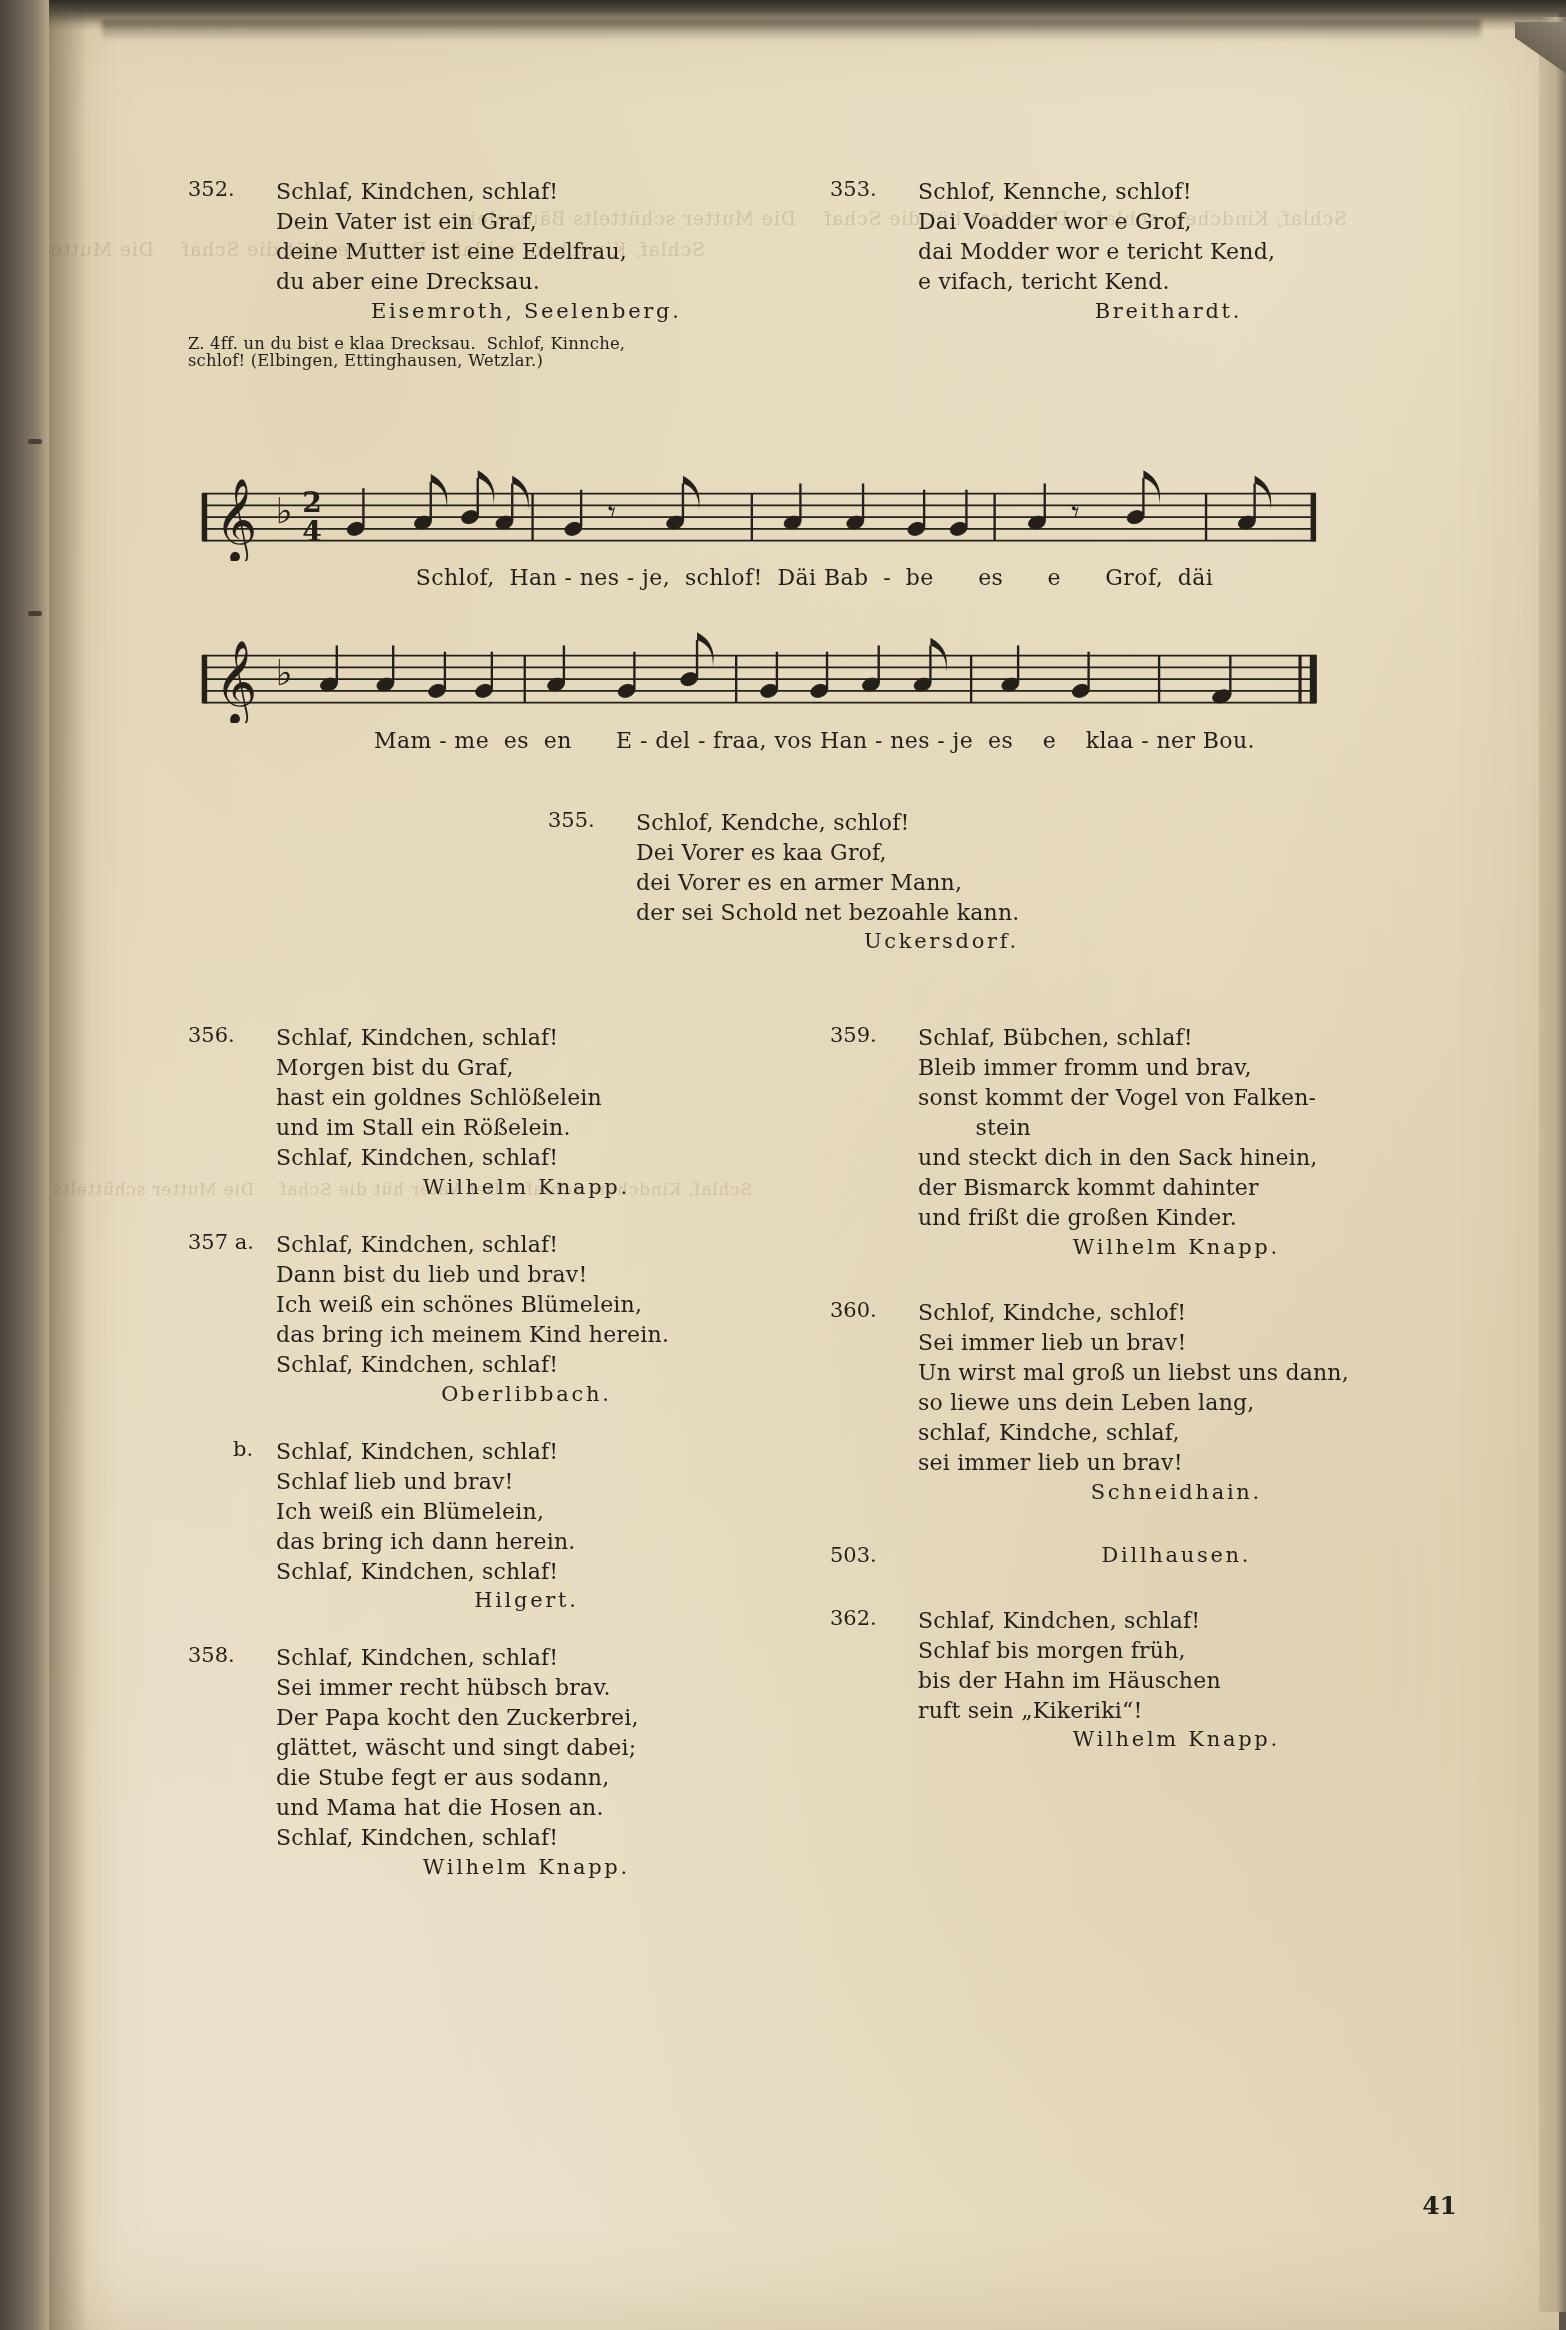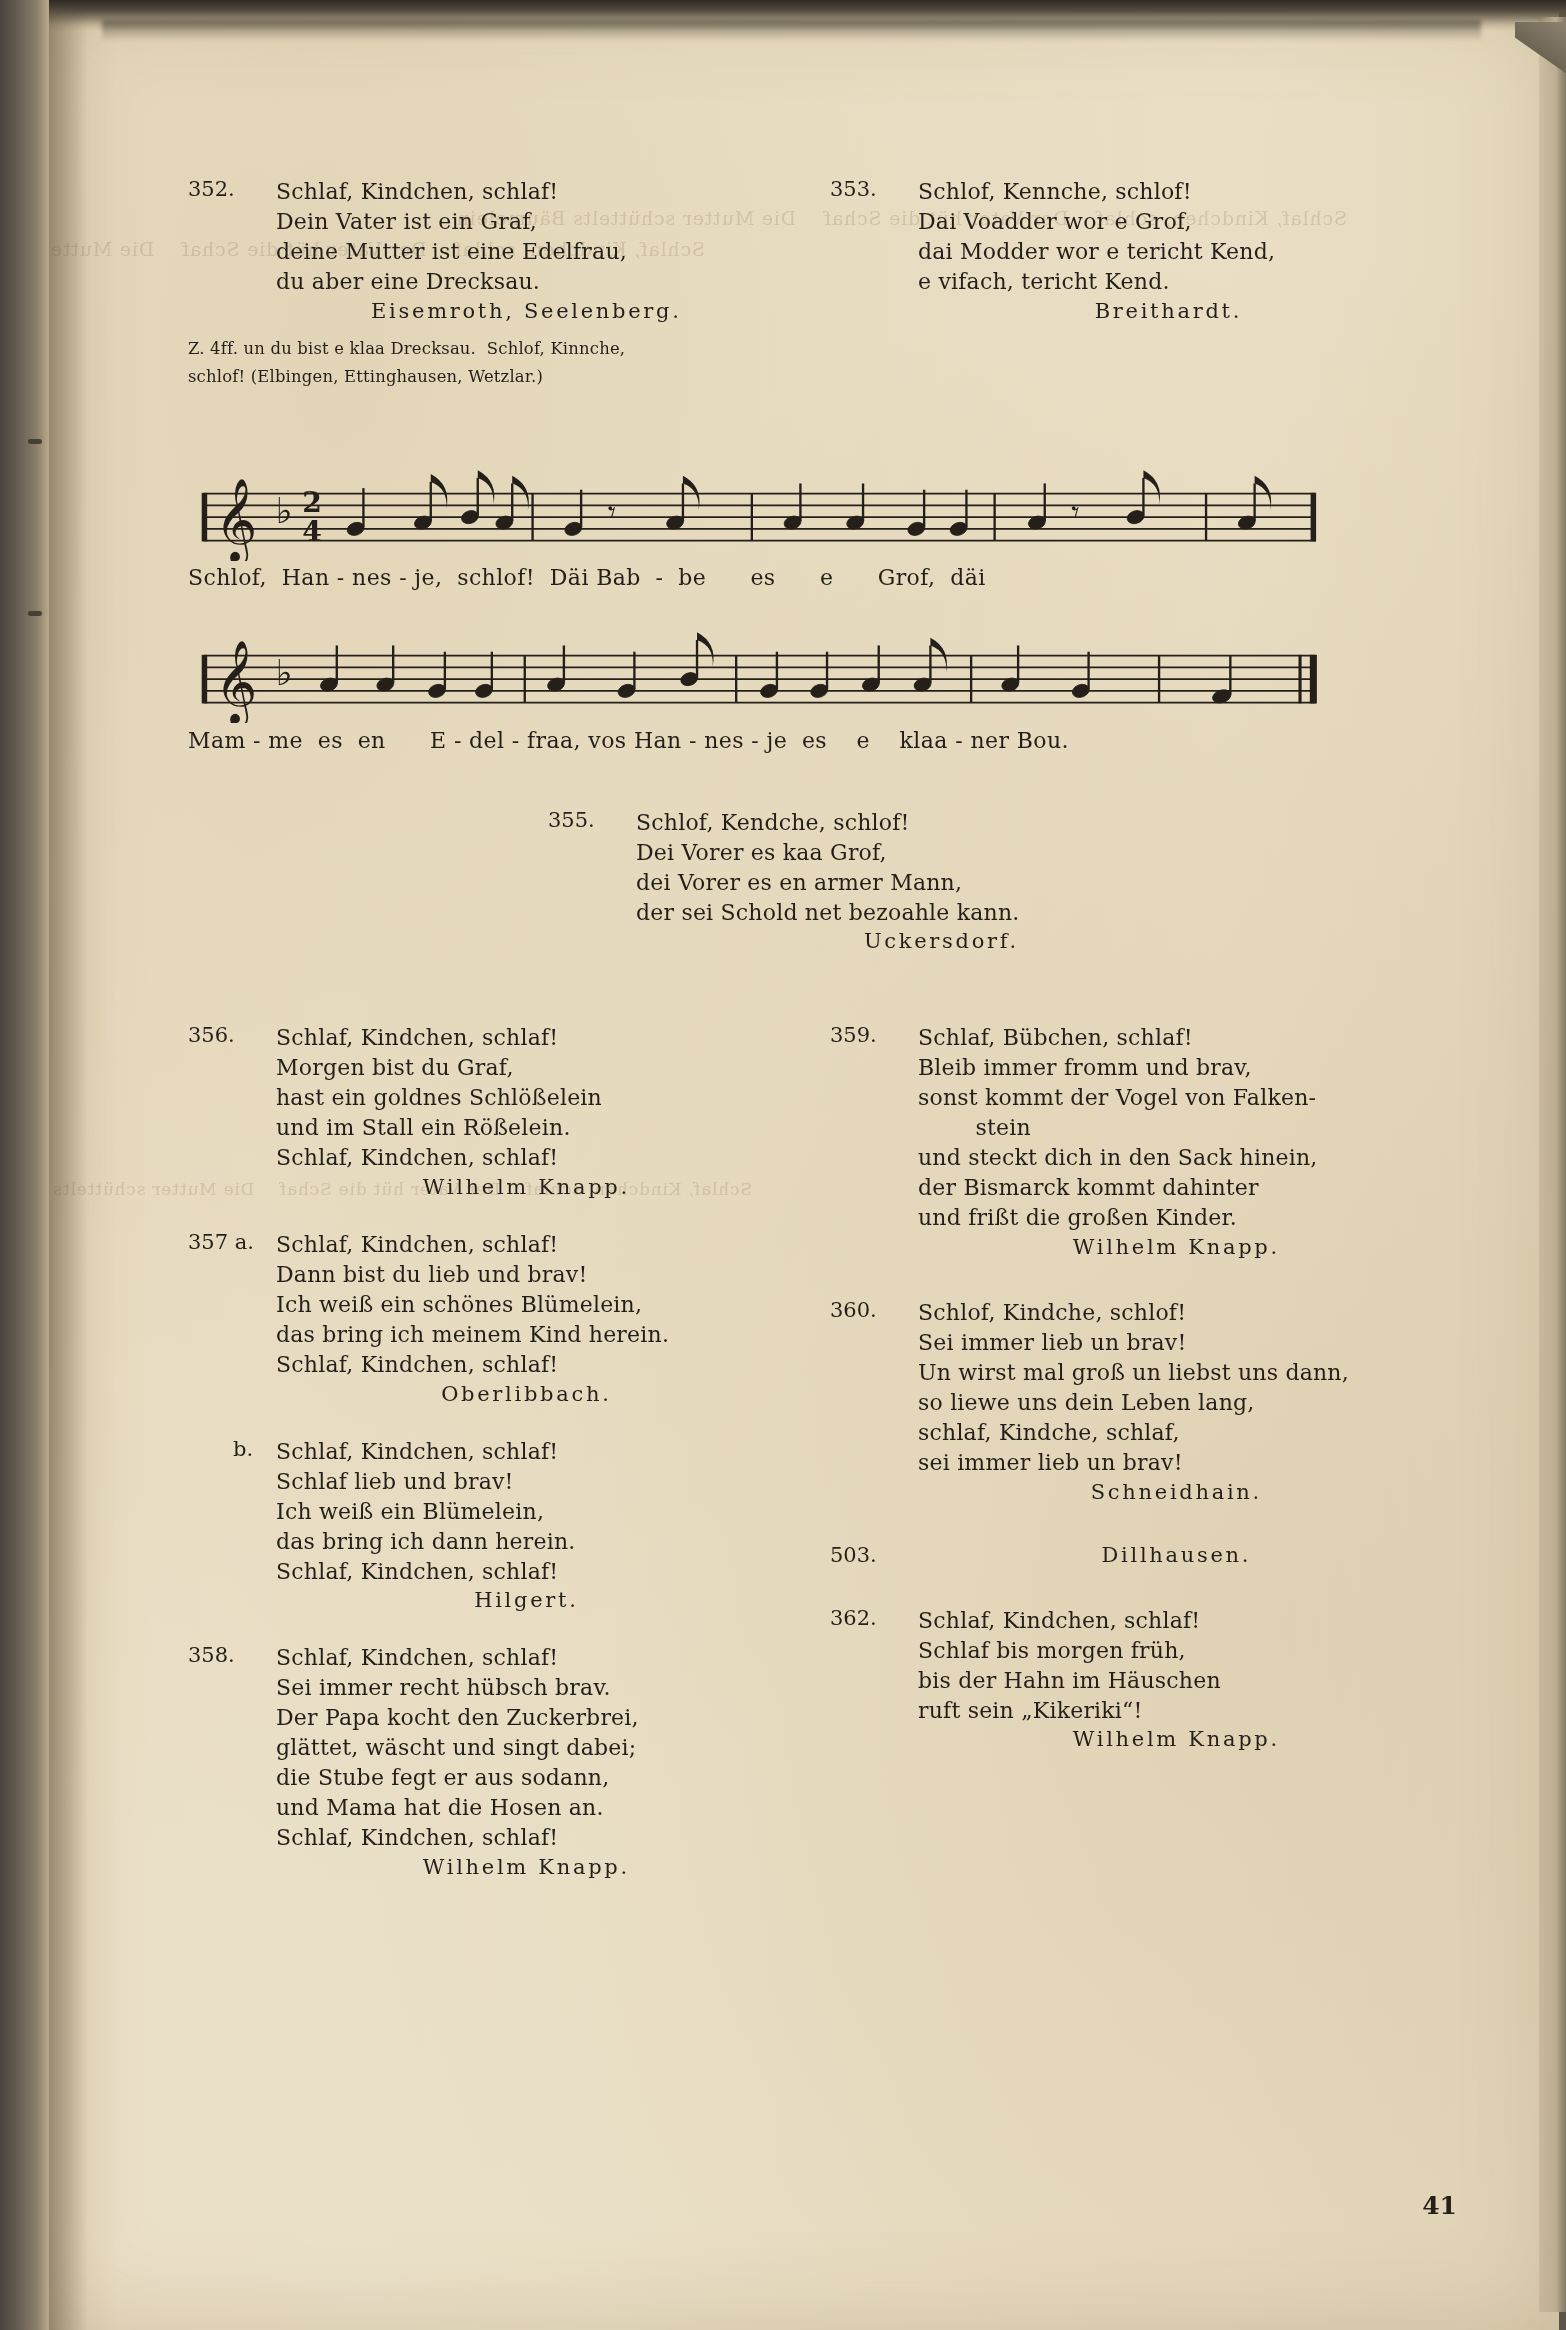--- a/index.html
+++ b/index.html
@@ -137,41 +137,42 @@
     text-align: center;
     font-size: 21px;
     letter-spacing: 2.7px;
     padding-right: 6.3px;
     margin-top: 1.6px;
   }
 
   .note {
     margin-top: 12.5px;
     font-size: 16.4px;
-    line-height: 28px;
+    line-height: 17px;
     letter-spacing: 0.2px;
     white-space: pre-wrap;
   }
 
   
   .music-block { position: relative; margin: 22px 0 0 0; }
   .music-head { position: relative; height: 36px; }
   .music-head .mnum {
     position: absolute; left: 63px; top: 0;
     font-size: 21px;
   }
   .music-head .mplace {
     position: absolute; right: 23.5px; top: 0;
     font-size: 21px; letter-spacing: 3.1px;
   }
   .stave-wrap { position: relative; margin-top: 4.7px; }
   .lyric-row {
     margin-top: 4.7px;
     font-size: 22px;
     letter-spacing: 0.4px;
+    text-align: center;
     white-space: pre;
   }
 
   .page-number {
     position: absolute;
     right: 102px;
     bottom: 110px;
     font-size: 25px;
     font-weight: bold;
     font-family: "DejaVu Serif", serif;

